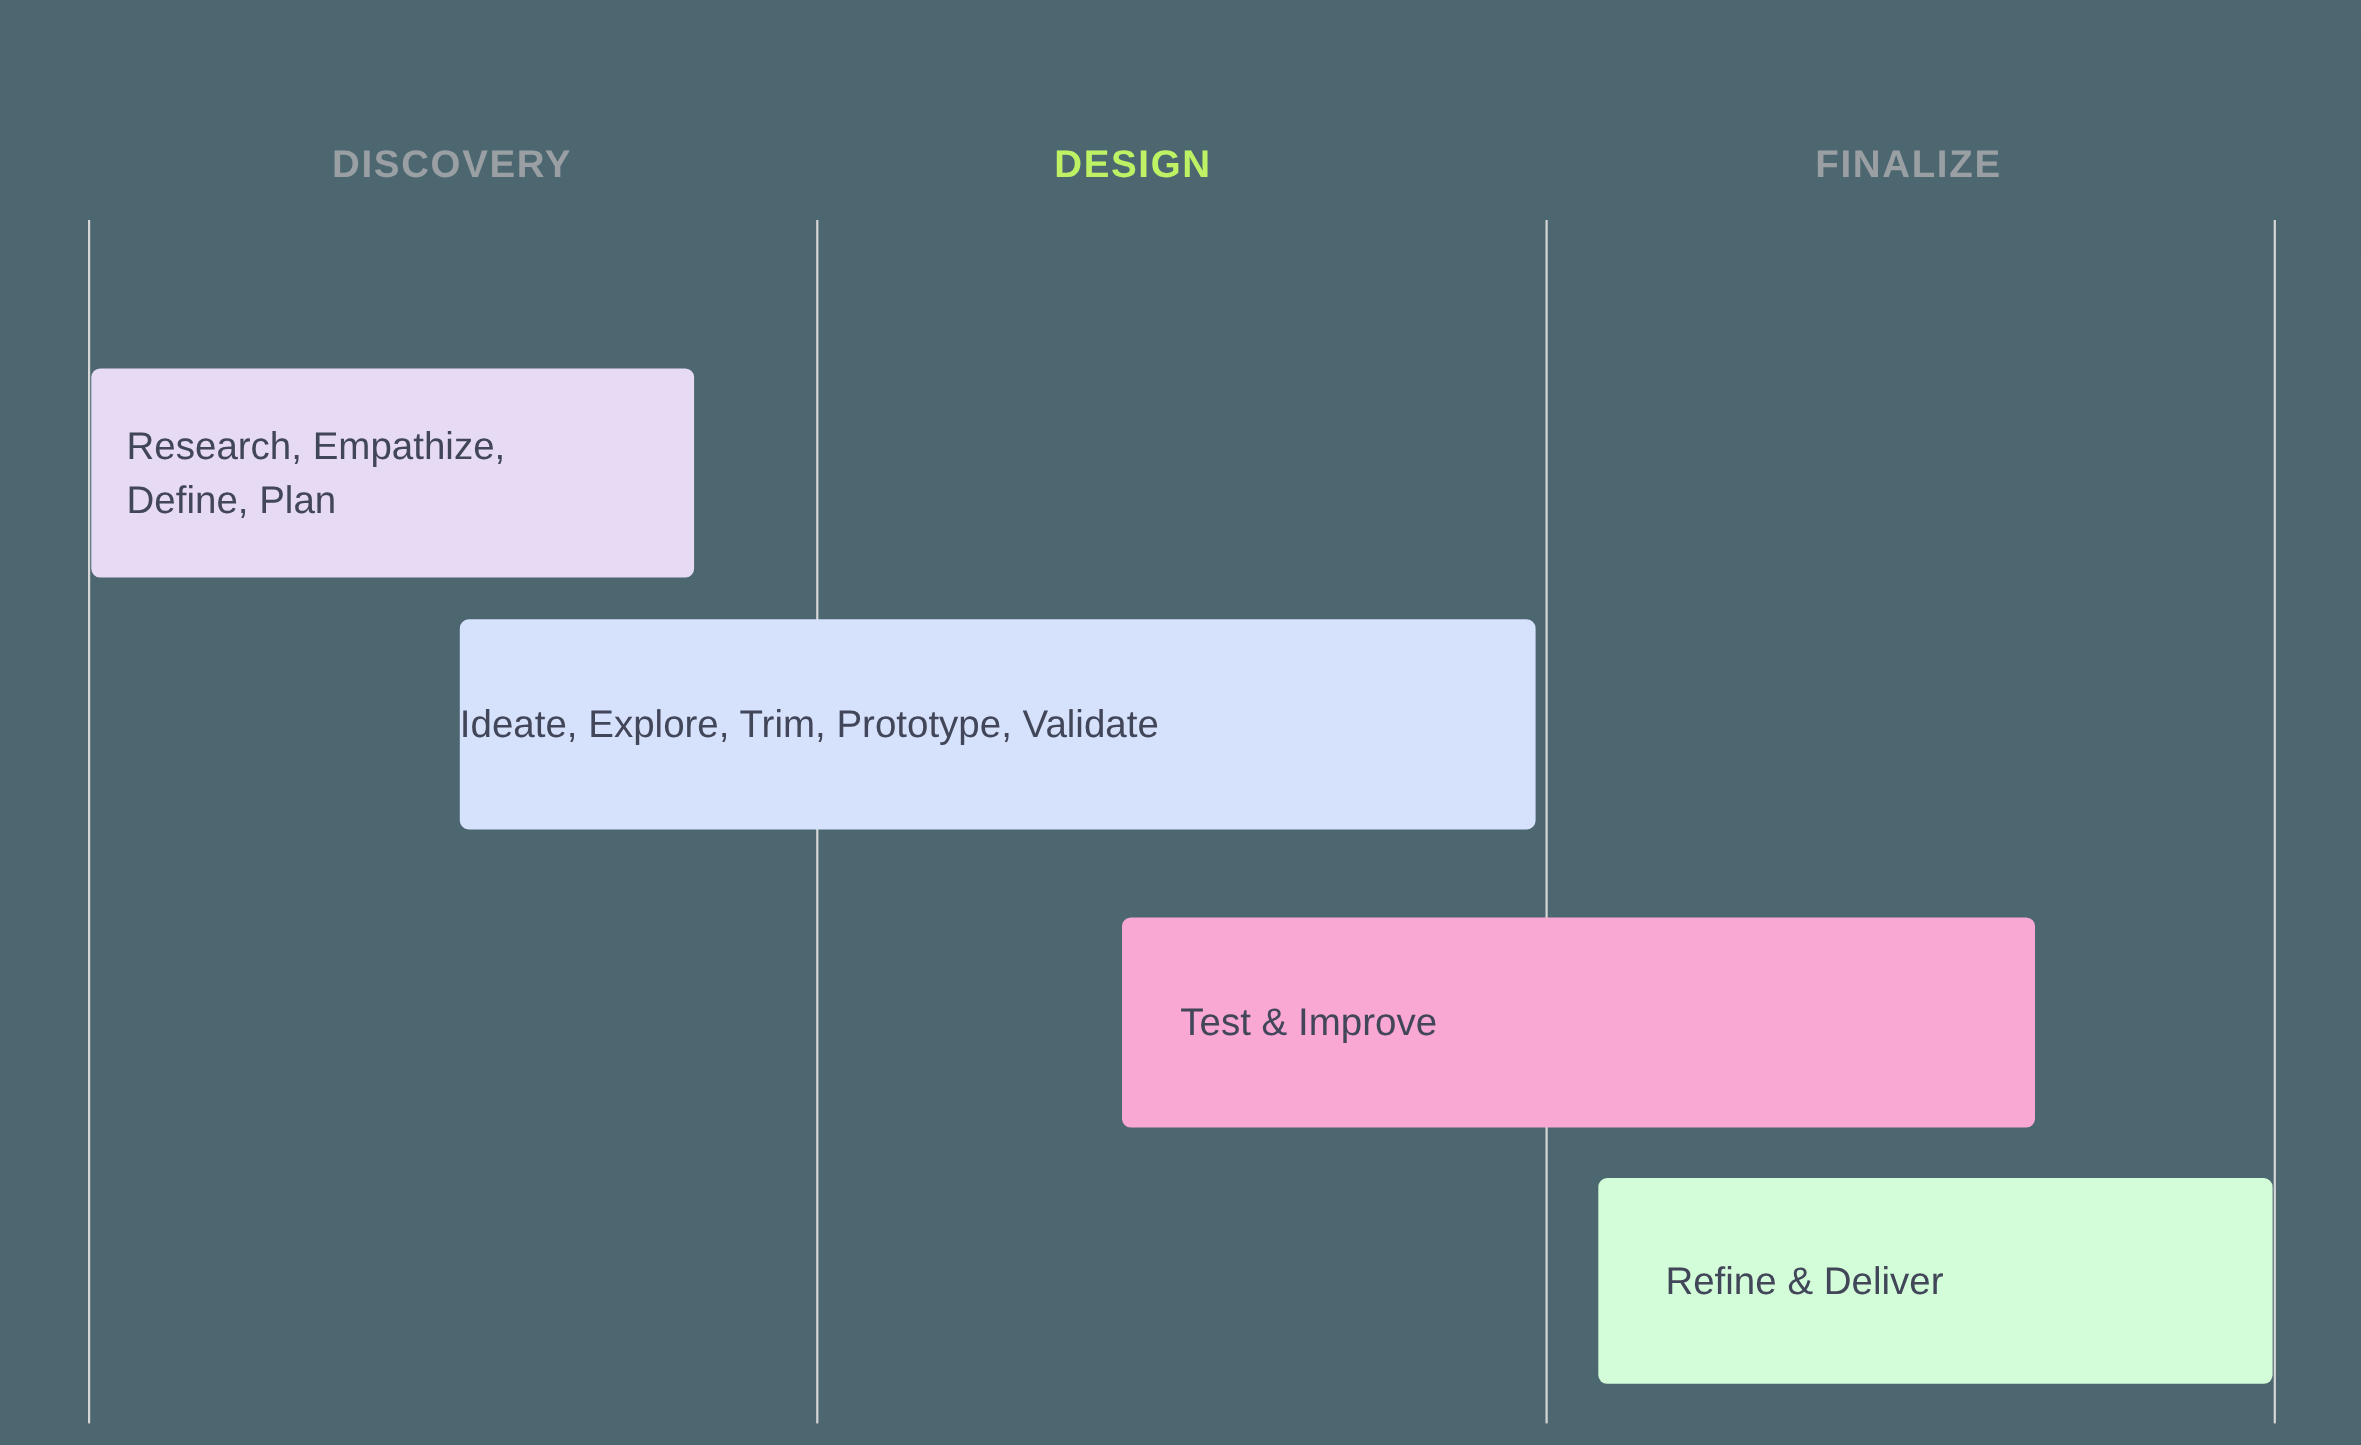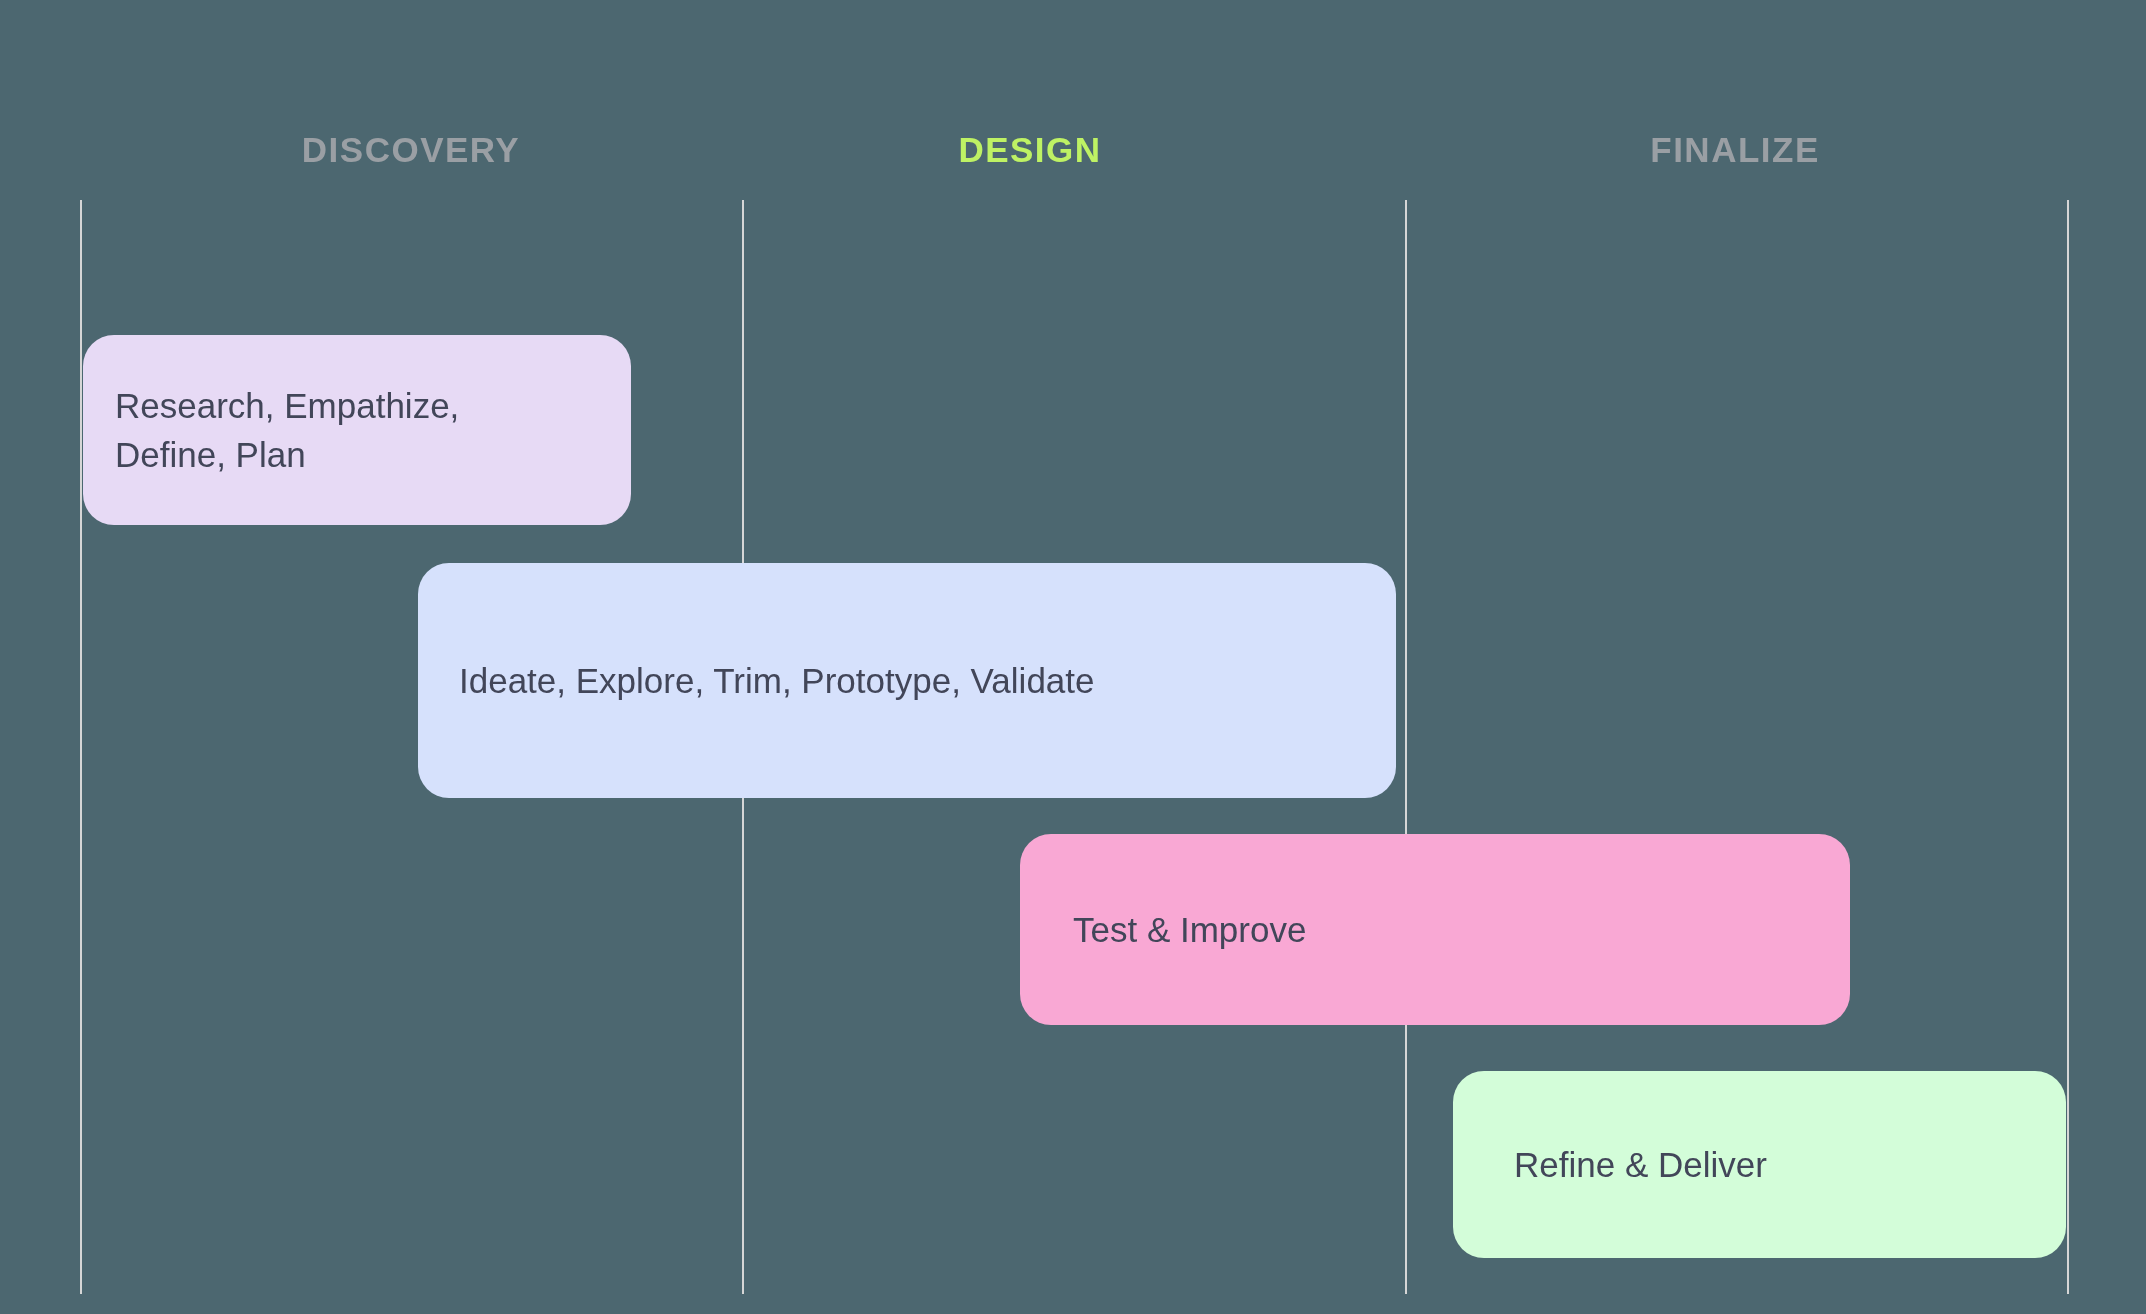--- a/index.html
+++ b/index.html
@@ -22,21 +22,21 @@
     font-weight: 700;
     letter-spacing: 1.5px;
     white-space: nowrap;
   }
   .gridline {
     position: absolute;
     width: 2px;
   }
   .task-card {
     position: absolute;
-    border-radius: 31px;
+    border-radius: 8px;
     display: flex;
     align-items: center;
     box-sizing: border-box;
   }
   .task-label {
     font-size: 35px;
     line-height: 1.4;
     font-weight: 400;
     white-space: pre-line;
   }
@@ -53,21 +53,21 @@
   <div class="gridline" style="left: 80px; top: 168px; height: 1094px; background: rgb(214, 214, 214);"></div>
   <div class="gridline" style="left: 742px; top: 168px; height: 1094px; background: rgb(214, 214, 214);"></div>
   <div class="gridline" style="left: 1405px; top: 168px; height: 1094px; background: rgb(214, 214, 214);"></div>
   <div class="gridline" style="left: 2067px; top: 168px; height: 1094px; background: rgb(214, 214, 214);"></div>
 
   <div class="task-card" style="left: 83px; top: 303px; width: 548px; height: 190px; background: rgb(231, 218, 245); padding-left: 32px; color: rgb(66, 70, 89);">
     <span class="task-label">Research, Empathize,
 Define, Plan</span>
   </div>
 
-  <div class="task-card" style="left: 418px; top: 531px; width: 978px; height: 235px; background: rgb(214, 225, 252); padding-left: 41px; color: rgb(66, 70, 89);">
+  <div class="task-card" style="left: 418px; top: 531px; width: 978px; height: 191px; background: rgb(214, 225, 252); color: rgb(66, 70, 89);">
     <span class="task-label">Ideate, Explore, Trim, Prototype, Validate</span>
   </div>
 
   <div class="task-card" style="left: 1020px; top: 802px; width: 830px; height: 191px; background: #f9a8d4; padding-left: 53px; color: rgb(66, 70, 89);">
     <span class="task-label">Test &amp; Improve</span>
   </div>
 
   <div class="task-card" style="left: 1453px; top: 1039px; width: 613px; height: 187px; background: rgb(211, 253, 217); padding-left: 61px; color: rgb(66, 70, 89);">
     <span class="task-label">Refine &amp; Deliver</span>
   </div>

